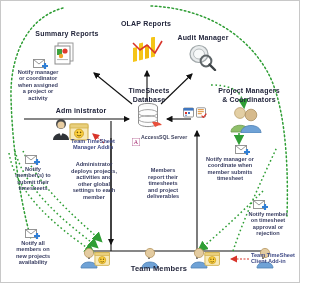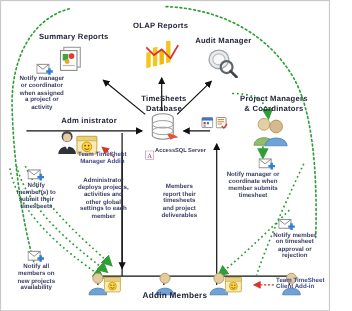--- a/index.html
+++ b/index.html
@@ -262,21 +262,21 @@
   <div class="lbl" style="left:44px;top:106px;width:72px;">Adm inistrator</div>
 
   <div class="lbl" style="left:120px;top:86px;width:56px;">
     <span>TimeSheets</span><br>
     <span>Database</span>
   </div>
 
   <div class="dbcap" style="left:140px;top:133px;">Access</div>
   <div class="dbcap" style="left:158px;top:133px;">SQL Server</div>
 
-  <div class="lbl" style="left:118px;top:264px;width:80px;font-size:7.5px;">Addin  Members</div>
+  <div class="lbl" style="left:118px;top:264px;width:80px;font-size:7.5px;">Team  Members</div>
 
   <div class="note" style="left:56px;top:137px;width:72px;color:#3f4a86;">
     <span>Team  TimeSheet</span><br>
     <span>Manager Addin</span>
   </div>
 
   <div class="note" style="left:250px;top:251px;width:50px;color:#3f4a86;text-align:left;">
     <span>Team TimeSheet</span><br>
     <span>Client Add-in</span>
   </div>

